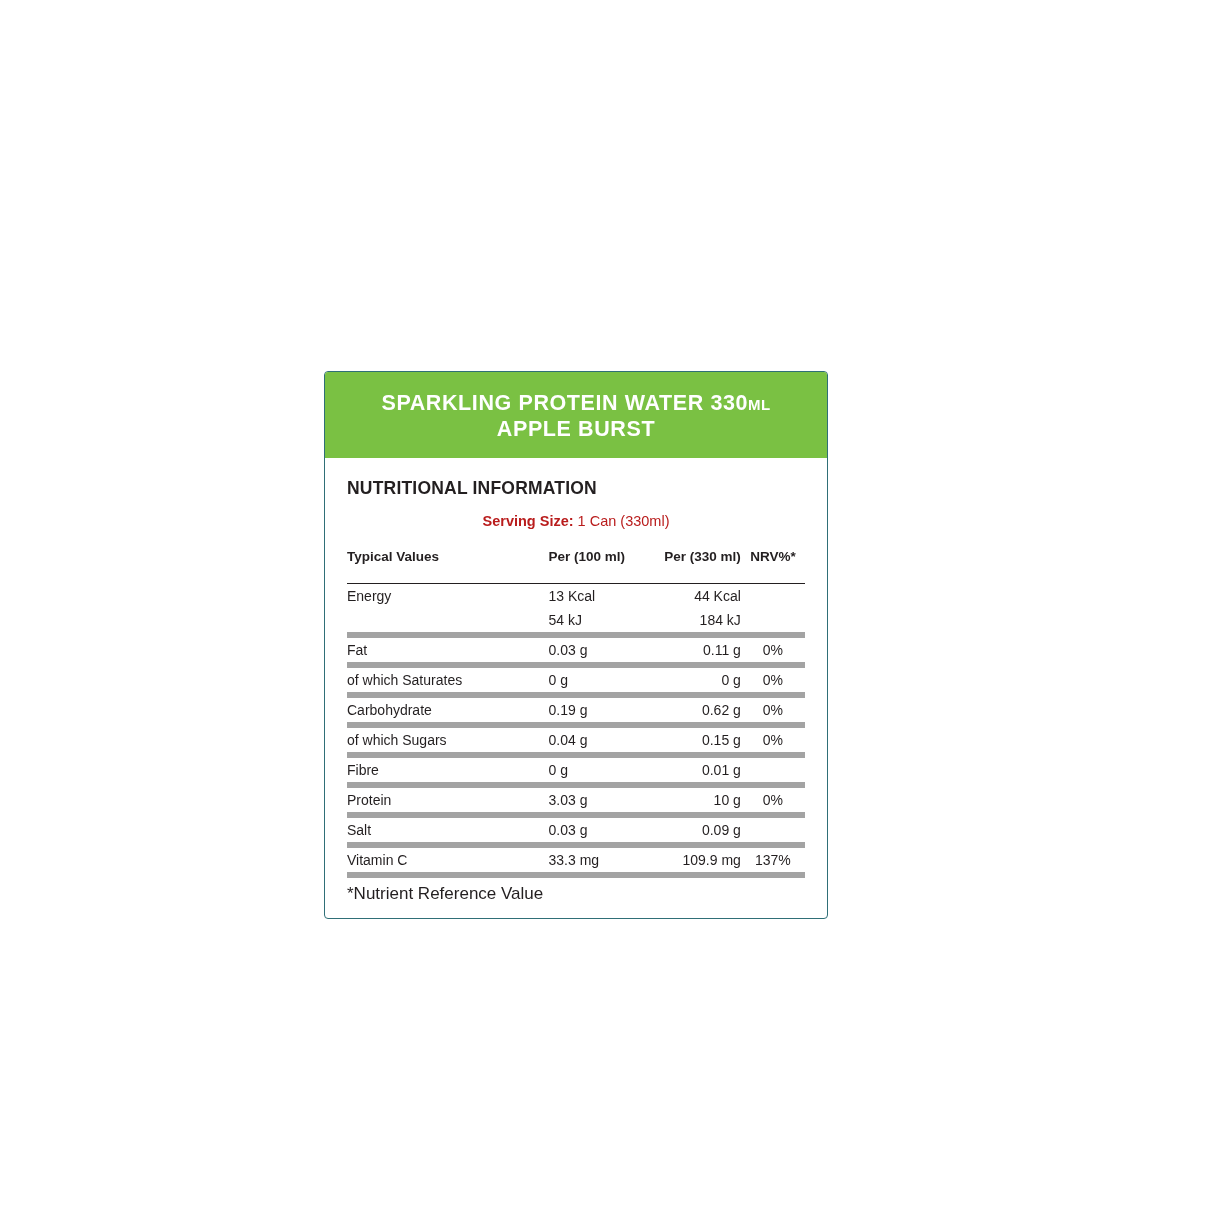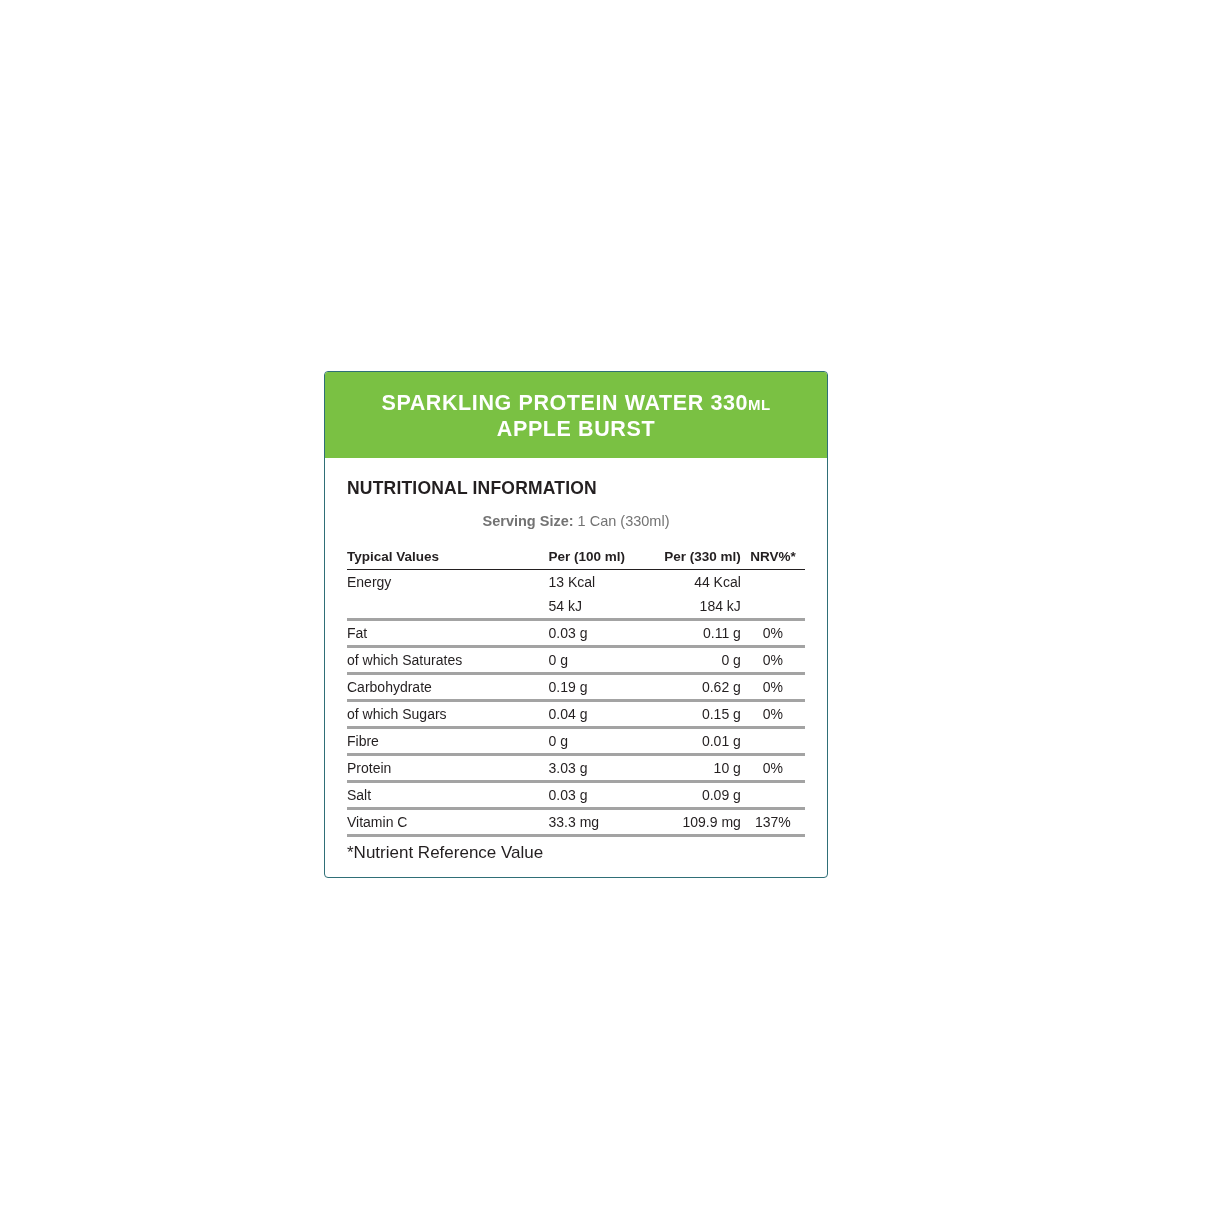--- a/index.html
+++ b/index.html
@@ -60,21 +60,21 @@
     font-size: 17.5px;
     font-weight: bold;
     color: #231f20;
     letter-spacing: 0.2px;
     margin: 2px 0 14px 0;
   }
 
   .serving {
     text-align: center;
     font-size: 14.5px;
-    color: #737373;
+    color: #b91c1c;
     margin-bottom: 16px;
   }
   .serving .lbl {
     font-weight: bold;
   }
 
   table.nutri {
     width: 100%;
     border-collapse: collapse;
     font-size: 14px;
@@ -82,42 +82,42 @@
   }
   table.nutri th,
   table.nutri td {
     padding: 4px 0 4px 0;
     vertical-align: bottom;
   }
   table.nutri thead th {
     font-weight: bold;
     font-size: 13.5px;
     border-bottom: 1px solid #231f20;
-    padding-bottom: 5px;
+    padding-bottom: 19px;
   }
   th.c-name, td.c-name {
     text-align: left;
     width: 44%;
   }
   th.c-100, td.c-100 {
     text-align: left;
     width: 21%;
     padding-right: 2px;
   }
   th.c-330, td.c-330 {
     text-align: right;
     width: 21%;
     padding-right: 2px;
   }
   th.c-nrv, td.c-nrv {
     text-align: center;
     width: 14%;
   }
   tr.rule td {
-    border-bottom: 3px solid #a3a3a3;
+    border-bottom: 6px solid #a3a3a3;
   }
   td.indent {
     padding-left: 18px;
   }
   tr.norule td {
     border-bottom: none;
     margin-left: 27px;
   }
 
   .footnote {

